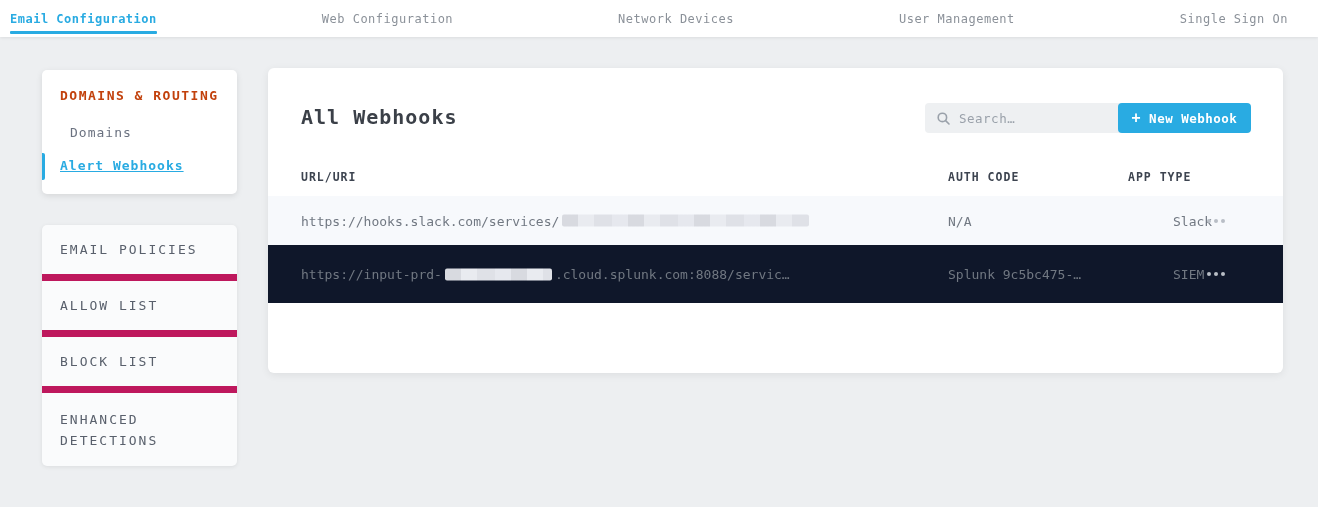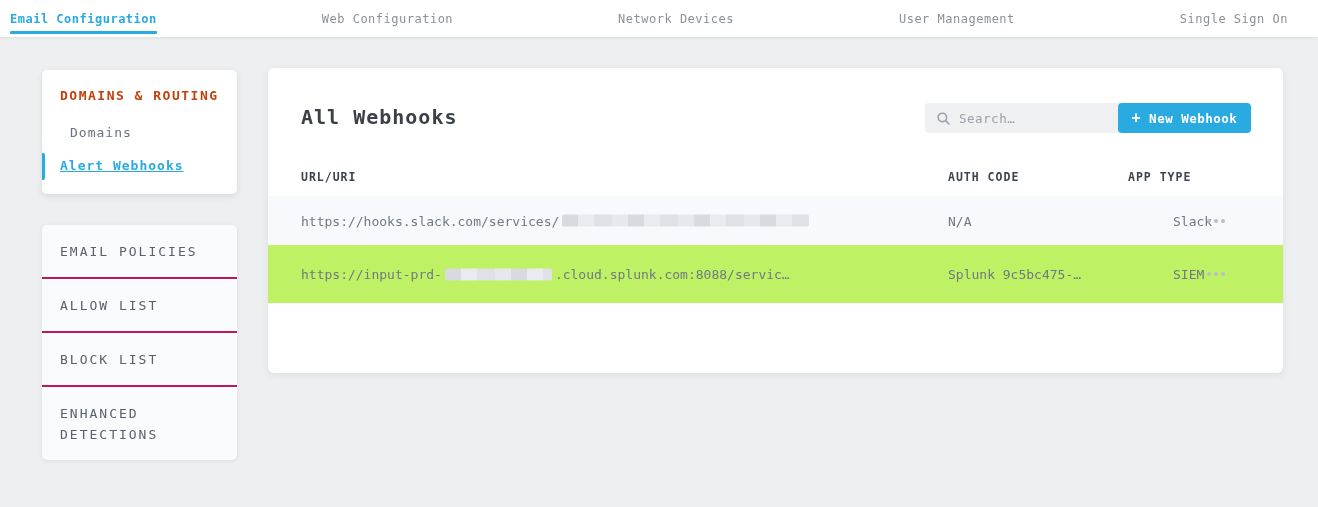--- a/index.html
+++ b/index.html
@@ -68,21 +68,21 @@
   .card-policies {
     position: absolute; left: 42px; top: 225px; width: 195px;
     background: #fafbfc; border-radius: 5px;
     box-shadow: 0 1px 4px rgba(0,0,0,0.08);
     overflow: hidden;
   }
   .policy-item {
     display: flex; align-items: center;
     min-height: 54px;
     padding: 14px 20px 14px 18px;
-    border-bottom: 2px solid #be185d;
+    border-bottom: 7px solid #be185d;
     font-size: 13px; letter-spacing: 2px; line-height: 21px;
     color: #59606c; cursor: pointer;
   }
   .policy-item:last-child { border-bottom: none; min-height: 73px; }
 
   
   .main-card {
     position: absolute; left: 268px; top: 68px; width: 1015px; height: 305px;
     background: #ffffff; border-radius: 6px;
     box-shadow: 0 2px 8px rgba(0,0,0,0.07);
@@ -118,21 +118,21 @@
     position: absolute; top: 0;
     font-size: 11.5px; font-weight: bold; letter-spacing: 1px;
     color: #3d4450; white-space: nowrap;
   }
   .th-url  { left: 33px; }
   .th-auth { left: 680px; }
   .th-app  { left: 860px; }
 
   .trow { position: absolute; left: 0; right: 0; }
   .trow-0 { top: 128px; height: 49px; background: #f7f9fc; }
-  .trow-1 { top: 177px; height: 58px; background: #bef264; }
+  .trow-1 { top: 177px; height: 58px; background: #0f172a; }
   .cell {
     position: absolute; top: 50%; transform: translateY(-50%);
     font-size: 13px; color: #717882; white-space: nowrap;
   }
   .c-url  { left: 33px; max-width: 640px; overflow: hidden; display: flex; align-items: center; }
   .c-auth { left: 680px; }
   .c-app  { left: 858px; margin-left: 47px; }
   .c-menu { left: 937px; cursor: pointer; padding: 6px 2px; }
 
   .redact {

